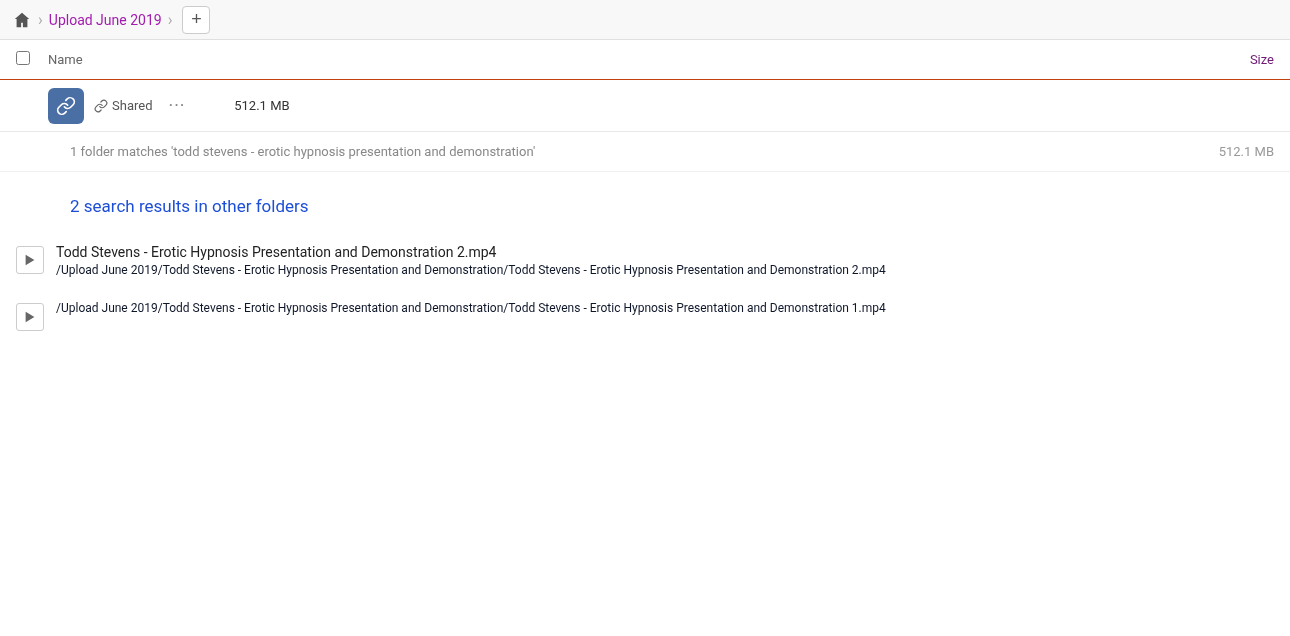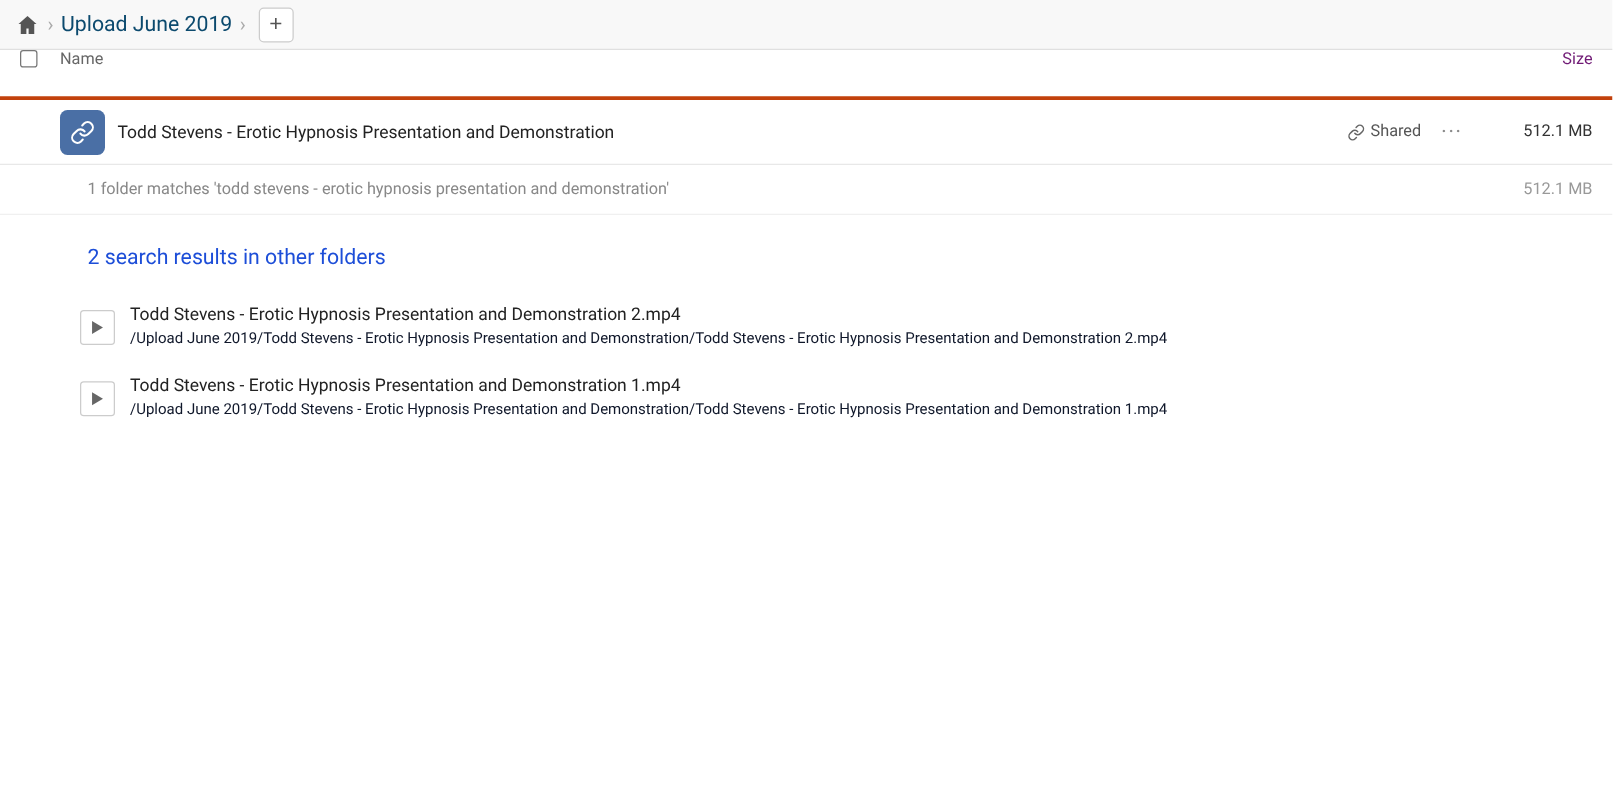--- a/index.html
+++ b/index.html
@@ -37,22 +37,22 @@
       cursor: pointer;
       color: #555;
     }
 
     .breadcrumb-sep {
       color: #aaa;
       font-size: 16px;
     }
 
     .breadcrumb-label {
-      font-size: 17px;
-      color: #0c4a6e;
+      font-size: 14px;
+      color: #a21caf;
       cursor: pointer;
     }
 
     .add-btn {
       width: 28px;
       height: 28px;
       border: 1px solid #ccc;
       border-radius: 4px;
       background: #fff;
       display: flex;
@@ -60,24 +60,24 @@
       justify-content: center;
       cursor: pointer;
       font-size: 18px;
       color: #555;
       margin-left: 4px;
     }
 
     
     .column-header {
       display: flex;
-      align-items: flex-start;
+      align-items: center;
       height: 40px;
       padding: 0 16px;
-      border-bottom: 3px solid #c2410c;
+      border-bottom: 1px solid #c2410c;
       background: #fff;
     }
 
     .col-checkbox {
       width: 24px;
       margin-right: 8px;
     }
 
     .col-name {
       flex: 1;
@@ -182,24 +182,23 @@
     .other-folders-header {
       padding: 24px 16px 16px 70px;
       font-size: 17px;
       font-weight: 400;
       color: #1d4ed8;
     }
 
     
     .result-item {
       display: flex;
-      align-items: center;
+      align-items: flex-start;
       padding: 12px 16px;
       cursor: pointer;
-      margin-left: 48px;
     }
 
     .video-icon-wrap {
       width: 28px;
       height: 28px;
       border: 1px solid #ccc;
       border-radius: 3px;
       display: flex;
       align-items: center;
       justify-content: center;
@@ -249,21 +248,20 @@
 </div>
 
 <div class="folder-row">
   <div style="width:24px;margin-right:8px;flex-shrink:0;"></div>
   <div class="folder-icon-wrap">
     <svg viewBox="0 0 24 24">
       <path d="M10 13a5 5 0 0 0 7.54.54l3-3a5 5 0 0 0-7.07-7.07l-1.72 1.71" stroke="#fff" stroke-width="2" fill="none" stroke-linecap="round" stroke-linejoin="round"></path>
       <path d="M14 11a5 5 0 0 0-7.54-.54l-3 3a5 5 0 0 0 7.07 7.07l1.71-1.71" stroke="#fff" stroke-width="2" fill="none" stroke-linecap="round" stroke-linejoin="round"></path>
     </svg>
   </div>
-  <div class="folder-name">Todd Stevens - Erotic Hypnosis Presentation and Demonstration</div>
   <div class="folder-actions">
     <div class="shared-badge">
       <svg viewBox="0 0 24 24">
         <path d="M10 13a5 5 0 0 0 7.54.54l3-3a5 5 0 0 0-7.07-7.07l-1.72 1.71" stroke="#666" stroke-width="2" fill="none" stroke-linecap="round" stroke-linejoin="round"></path>
         <path d="M14 11a5 5 0 0 0-7.54-.54l-3 3a5 5 0 0 0 7.07 7.07l1.71-1.71" stroke="#666" stroke-width="2" fill="none" stroke-linecap="round" stroke-linejoin="round"></path>
       </svg>
       <span>Shared</span>
     </div>
     <div class="more-btn">···</div>
   </div>
@@ -289,16 +287,15 @@
   </div>
 </div>
 
 <div class="result-item">
   <div class="video-icon-wrap">
     <svg viewBox="0 0 16 16" width="14" height="14" fill="#666">
       <polygon points="3,2 13,8 3,14"></polygon>
     </svg>
   </div>
   <div class="result-info">
-    <span class="result-filename">Todd Stevens - Erotic Hypnosis Presentation and Demonstration 1.mp4</span>
     <span class="result-path">/Upload June 2019/Todd Stevens - Erotic Hypnosis Presentation and Demonstration/Todd Stevens - Erotic Hypnosis Presentation and Demonstration 1.mp4</span>
   </div>
 </div>
 
 </body></html>

